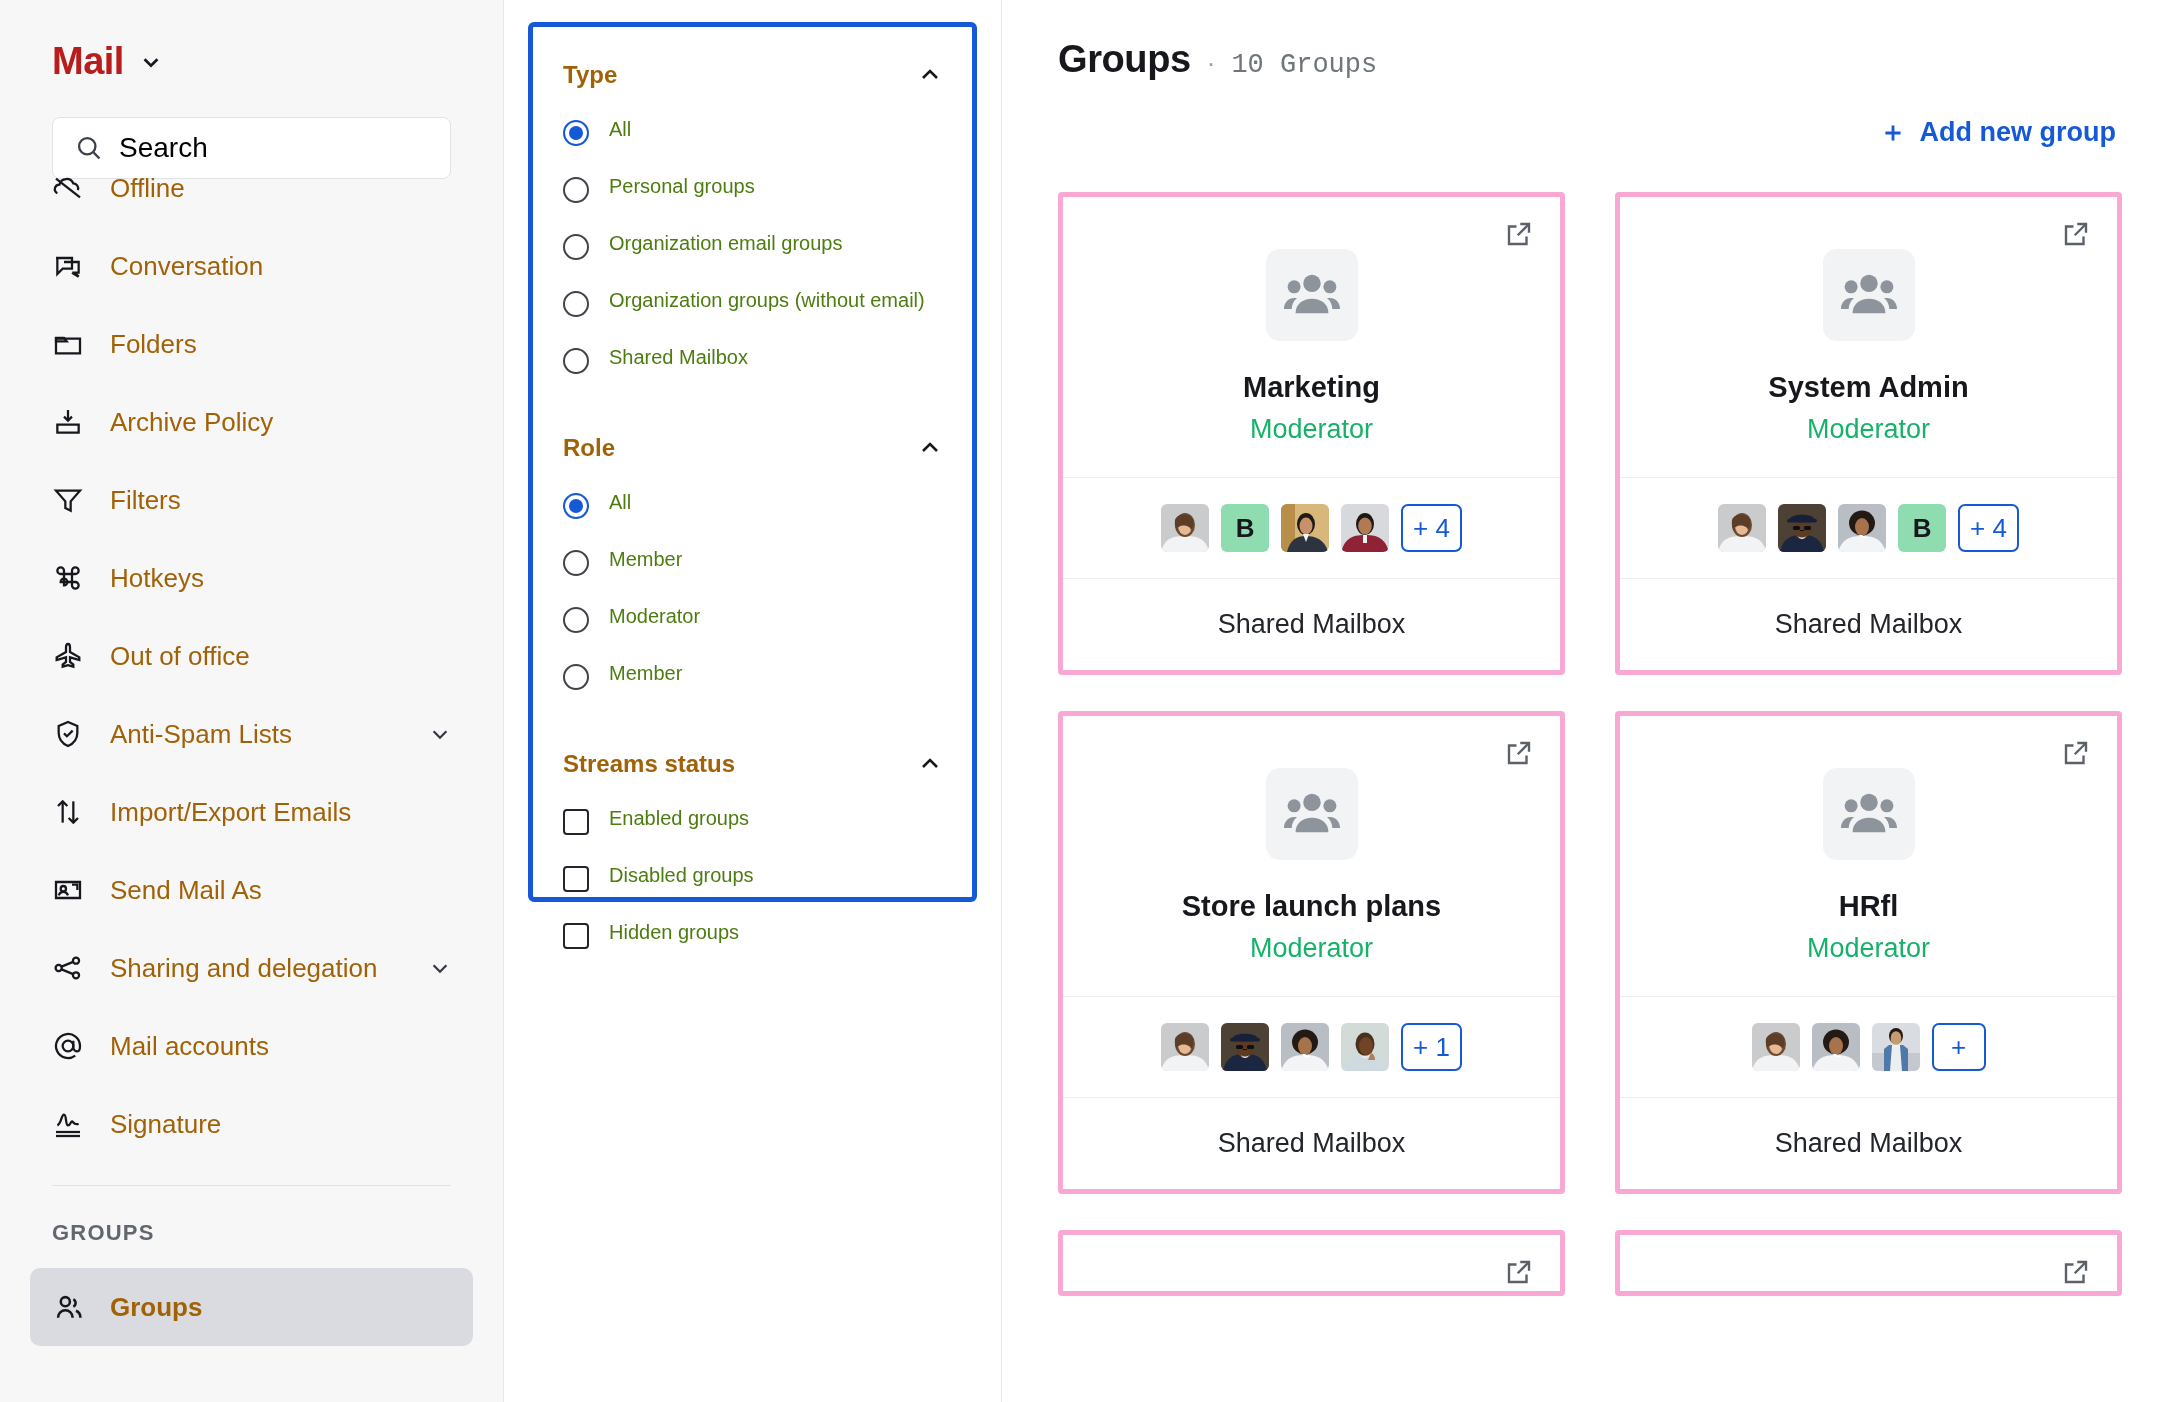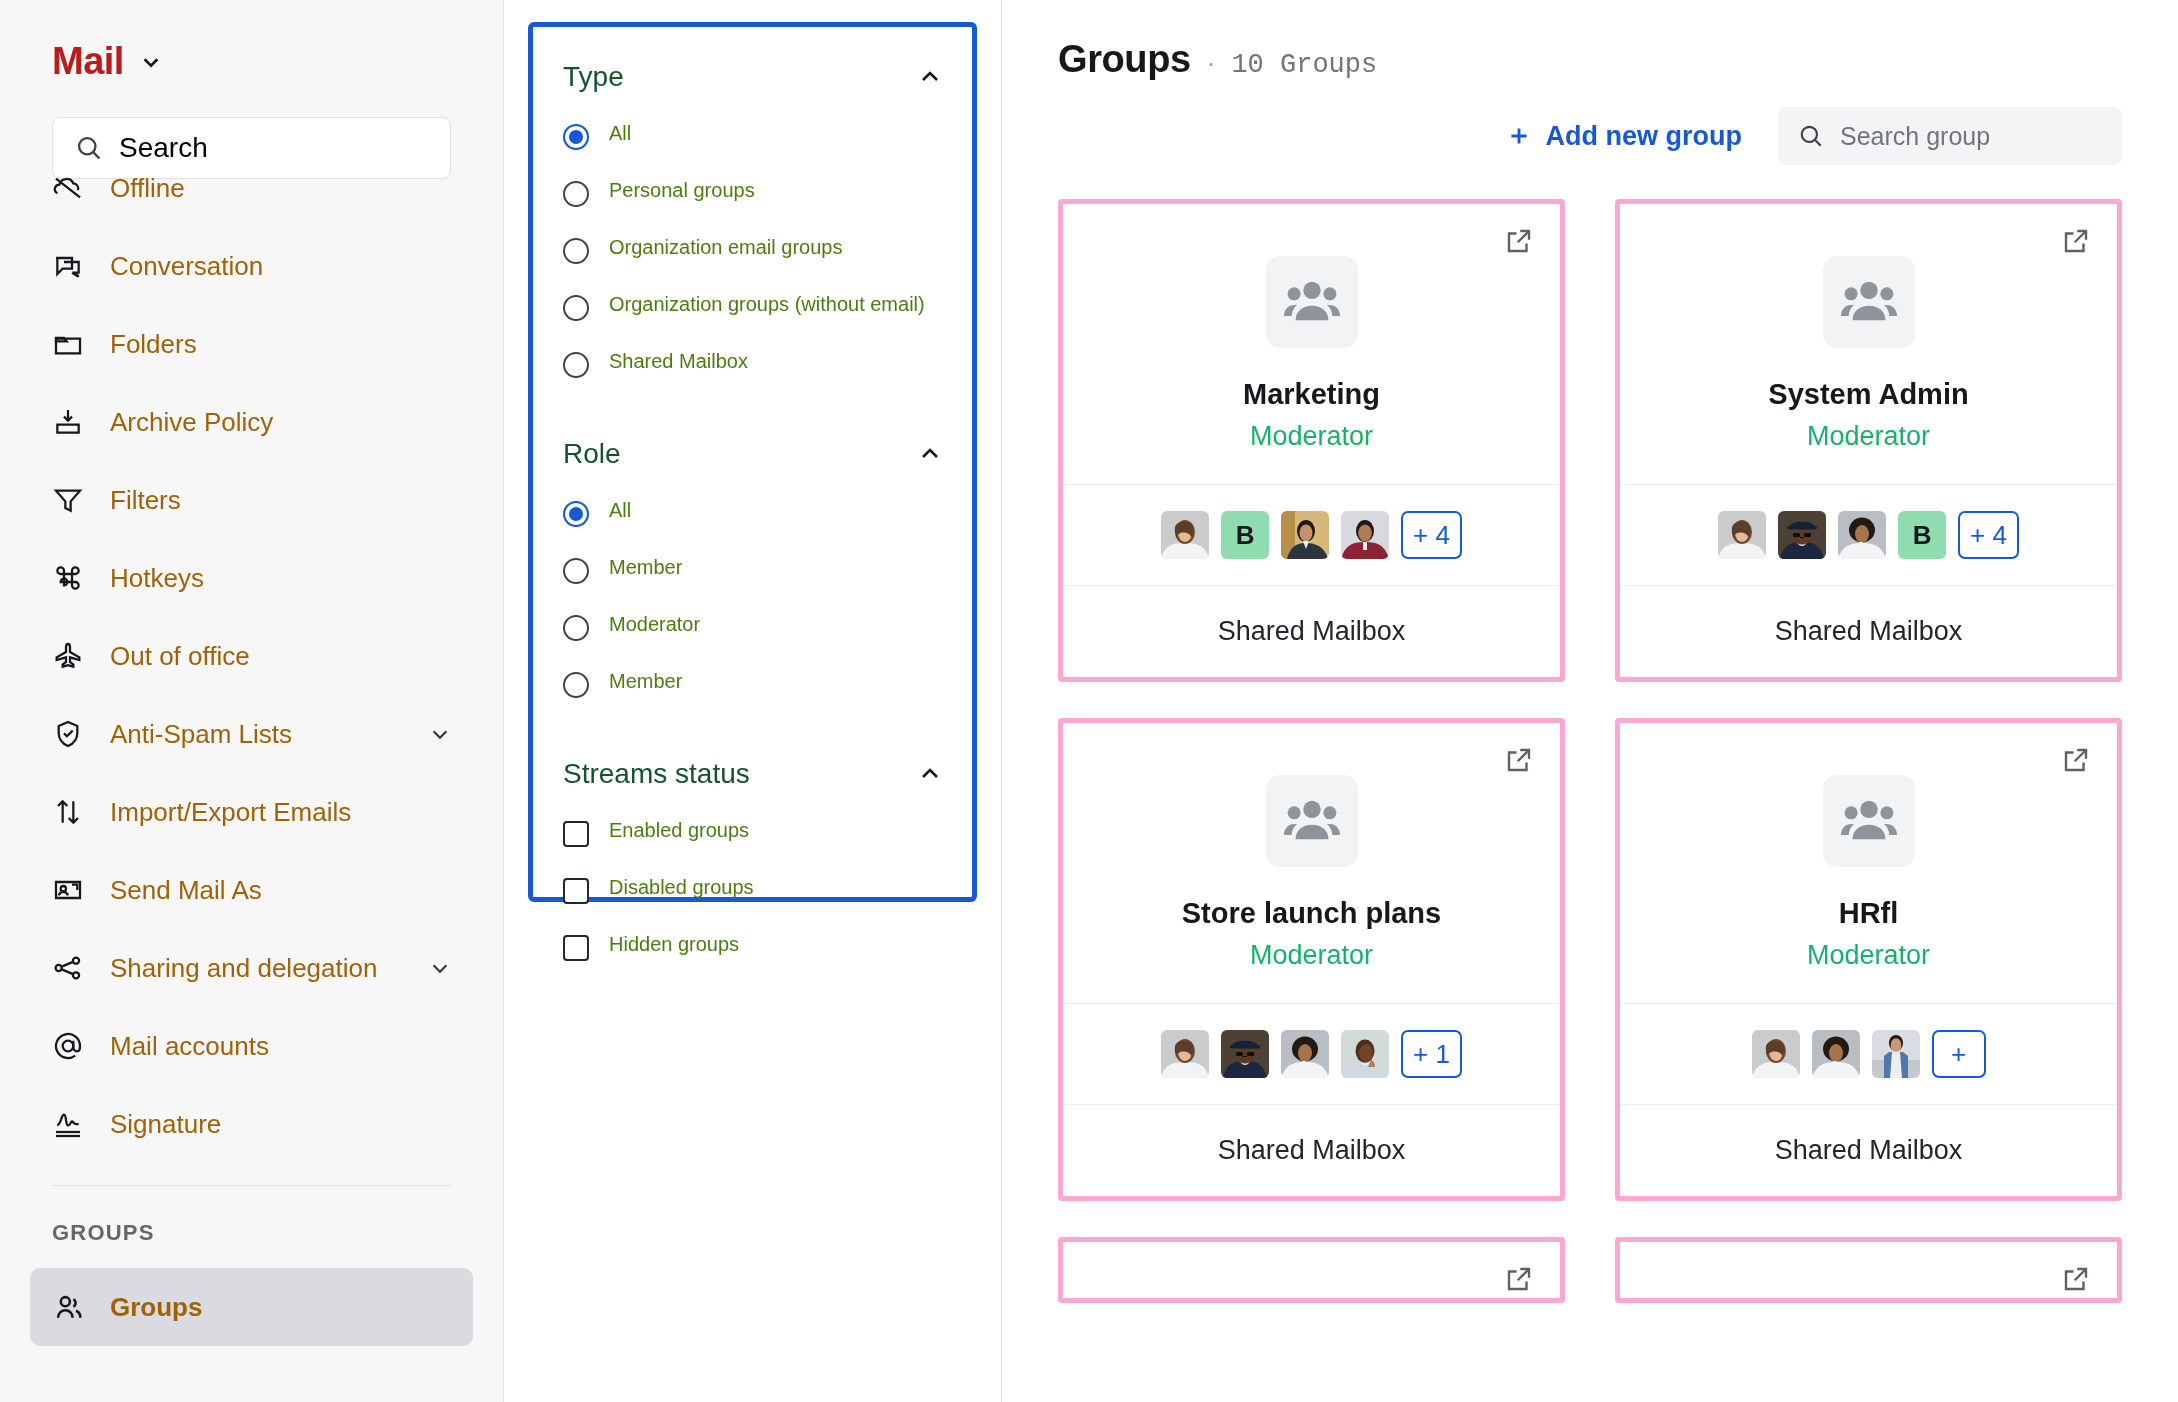--- a/index.html
+++ b/index.html
@@ -57,21 +57,21 @@
   .filterpanel {
     margin: 0 24px; height: 880px;
     border: 5px solid #1559d6; border-radius: 6px;
     background: #fff; padding: 34px 30px 0 30px;
     position: relative;
   }
   .f-sec-head {
     display: flex; align-items: center; justify-content: space-between;
     margin-bottom: 26px;
   }
-  .f-sec-title { font-size: 28px; font-weight: 400; color: #14532d; }
+  .f-sec-title { font-size: 24px; font-weight: 700; color: #a16207; }
   .chev-up { width: 24px; height: 24px; color: #16181d; }
   .f-opt { display: flex; align-items: flex-start; gap: 20px; margin-bottom: 26px; }
   .f-opt .txt { font-size: 20px; color: #4d7c0f; line-height: 1.33; padding-top: 1px; }
   .radio {
     width: 26px; height: 26px; flex: 0 0 26px; margin-top: 5px;
     border-radius: 50%; border: 2px solid #40434a; background: #fff;
   }
   .radio.on {
     border: 2px solid #1559d6;
     box-shadow: inset 0 0 0 4px #ffffff, inset 0 0 0 20px #1559d6;
@@ -390,27 +390,20 @@
         <span class="m-dot">·</span>
         <span class="m-count">10 Groups</span>
       </div>
       <div class="m-actions">
         <div class="addbtn">
           <svg class="plus-ico" viewBox="0 0 24 24" fill="none" stroke="currentColor" stroke-width="2.6">
               <path d="M12 5v14M5 12h14"></path>
             </svg>
           <span>Add new group</span>
         </div>
-        <div class="searchgroup">
-          <svg class="mag" viewBox="0 0 24 24" fill="none" stroke="currentColor" stroke-width="2">
-            <circle cx="10.5" cy="10.5" r="7"></circle>
-              <path d="M16 16l5 5"></path>
-          </svg>
-          <span class="ph">Search group</span>
-        </div>
       </div>
     </div>
 
     <div class="grid">
 
       <div class="card">
         <svg class="card-ext" viewBox="0 0 24 24" fill="none" stroke="currentColor" stroke-width="1.9">
           <path d="M13 4h7v7"></path>
             <path d="M20 4L11 13"></path>
             <path d="M18 14v6H4V6h6"></path>

